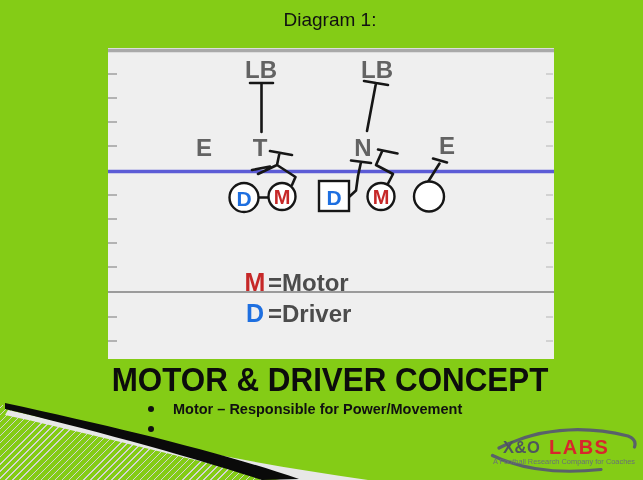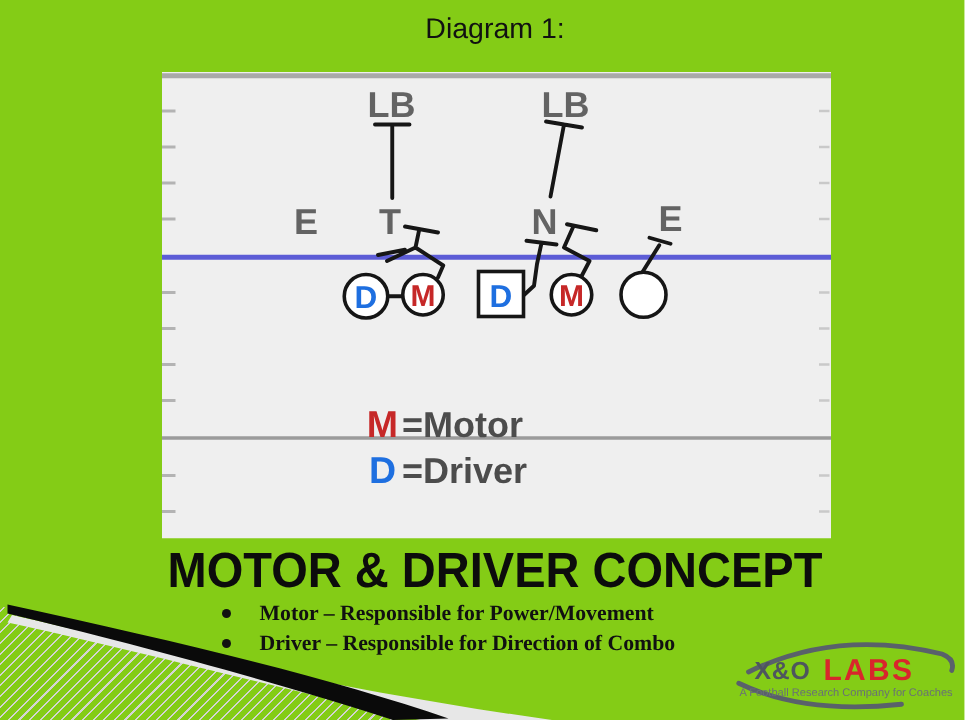--- a/index.html
+++ b/index.html
@@ -17,21 +17,21 @@
   .pletter-red{font-size:20px;font-weight:bold;fill:#c62828;}
   .legend-sym-red{font-size:25px;font-weight:bold;fill:#c62828;}
   .legend-sym-blue{font-size:25px;font-weight:bold;fill:#1e6fe0;}
   .legend-label{font-size:24px;font-weight:bold;fill:#4c4c4c;}
   
   .concept-title{position:absolute;left:0;top:361px;width:660px;text-align:center;
                  font-size:33px;font-weight:bold;color:#0c0c0c;letter-spacing:0px;
                  transform:scaleX(.95);transform-origin:330px 0;white-space:nowrap;}
   .bullets{position:absolute;left:140px;top:399px;margin:0;padding:0;list-style:none;}
   .bullets li{position:relative;padding-left:33px;font-size:14.5px;font-weight:bold;
-              color:#111;line-height:20px;white-space:nowrap;font-family:Liberation Serif, serif;}
+              color:#111;line-height:20px;white-space:nowrap;}
   .bullets li .dot{position:absolute;left:8px;top:7px;width:6px;height:6px;border-radius:50%;
                    background:#111;}
   
   .stripes{position:absolute;left:0;top:400px;width:300px;height:80px;
            background:repeating-linear-gradient(135deg,#d4d4d4 0 1px,rgba(0,0,0,0) 1px 5px);
            clip-path:polygon(0 4px,267px 80px,0 80px);}
   .swoosh-svg{position:absolute;left:0;top:395px;}
   
   .logo-svg{position:absolute;left:483px;top:418px;}
   .logo-xo{font-size:16.5px;font-weight:bold;fill:#4e565e;letter-spacing:.5px;}
@@ -88,21 +88,20 @@
   </svg>
 
   <div class="concept-title">MOTOR &amp; DRIVER CONCEPT</div>
   <ul class="bullets">
     <li>
       <span class="dot"></span>
       <span>Motor – Responsible for Power/Movement</span>
     </li>
     <li>
       <span class="dot"></span>
-      <span>Driver – Responsible for Direction of Combo</span>
     </li>
   </ul>
 
   <div class="stripes"></div>
   <svg class="swoosh-svg" width="400" height="85" viewBox="0 395 400 85">
     <path d="M8 410 C 120 436, 240 462, 368 480 L 280 480 C 175 456, 75 430, 5 415 Z" fill="#e7e7e7"></path>
     <path d="M5 403 C 120 428, 220 452, 299 479 L 262 480 C 185 455, 85 428, 5 409 Z" fill="#0a0a0a"></path>
   </svg>
 
   <svg class="logo-svg" width="160" height="62" viewBox="483 418 160 62">

